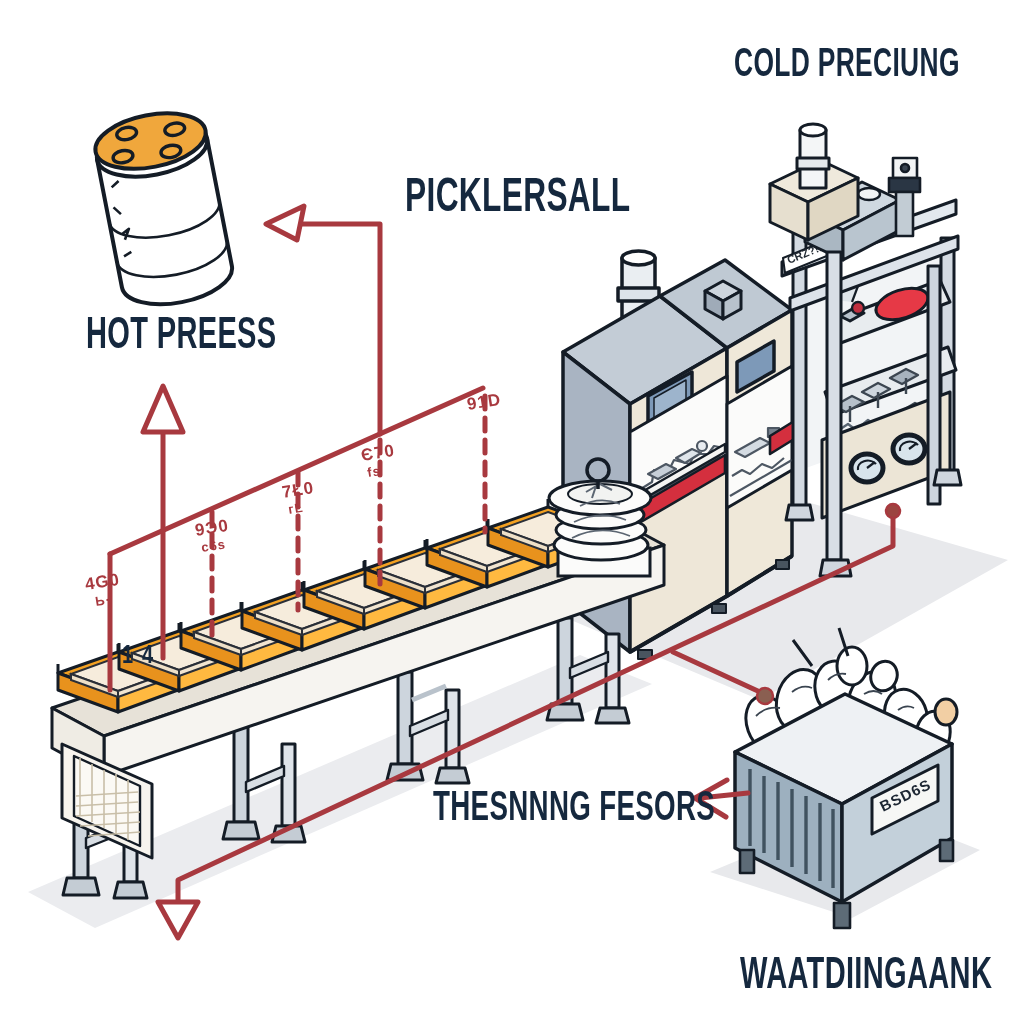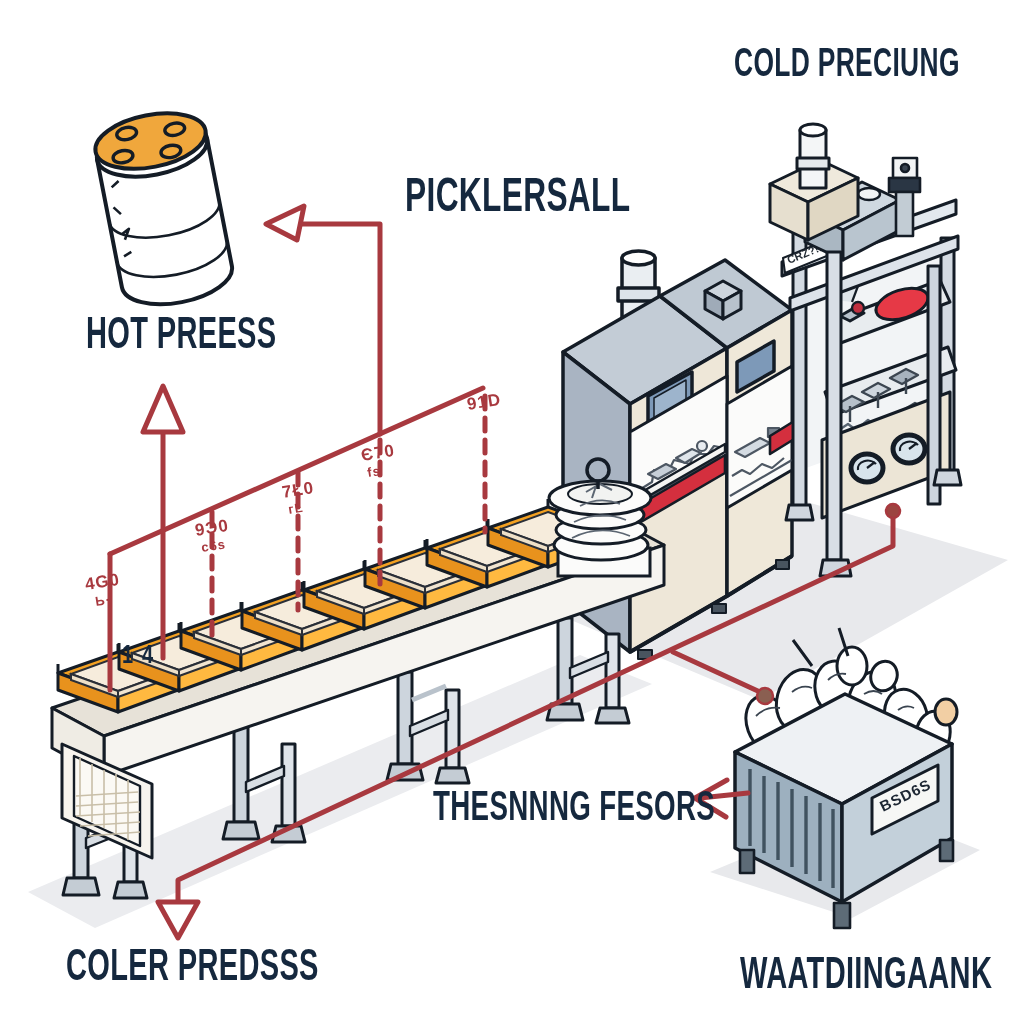--- a/index.html
+++ b/index.html
@@ -324,19 +324,18 @@
   <div class="lbl" style="left:734px;top:40px;font-size:40px;"><span class="sx">COLD PRECIUNG</span></div>
 
   <div class="lbl ctr" style="left:347px;top:170px;width:300px;font-size:48px;line-height:1.06;">
     <div><span class="sx">PICKLERSALL</span></div>
   </div>
 
   <div class="lbl" style="left:86px;top:308px;font-size:44px;"><span class="sx">HOT PREESS</span></div>
 
   <div class="lbl" style="left:422px;top:782px;font-size:42px;margin-left:11px;"><span class="sx">THESNNNG FESORS</span></div>
 
-  <div class="lbl" style="left:66px;top:940px;font-size:44px;"><span class="sx">COLER PREDSSS</span></div>
 
   <div class="lbl" style="left:740px;top:948px;font-size:44px;"><span class="sx">WAATDIINGAANK</span></div>
 
   <div class="lbl" style="left:122px;top:640px;font-size:25px;letter-spacing:2px;"><span class="sx" style="transform:scaleX(.8);">1 4</span></div>
 
 </div>
 
 </body></html>

